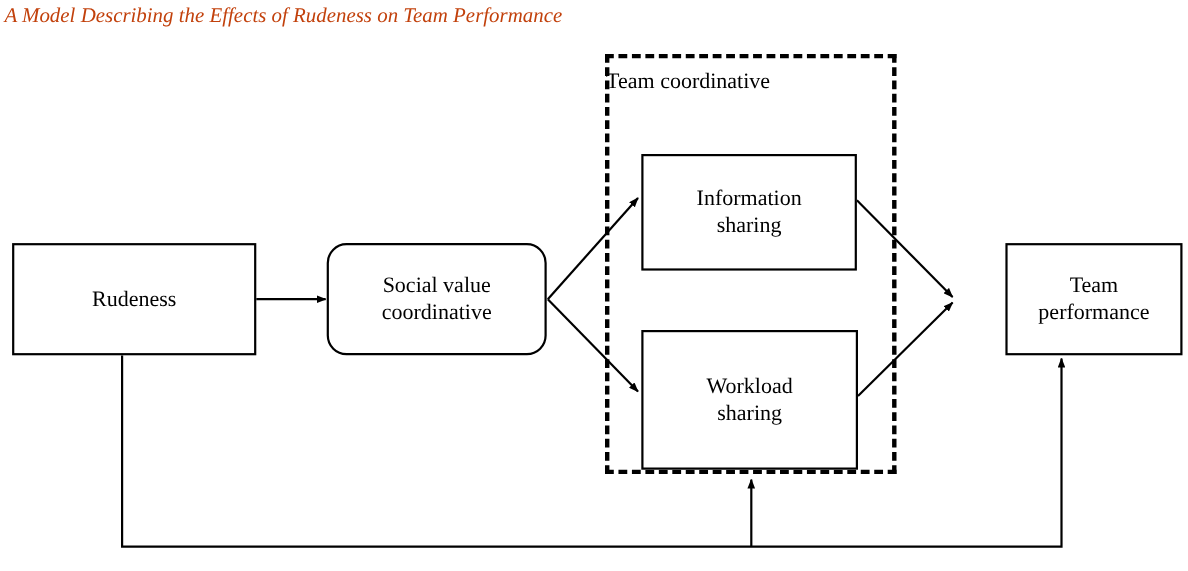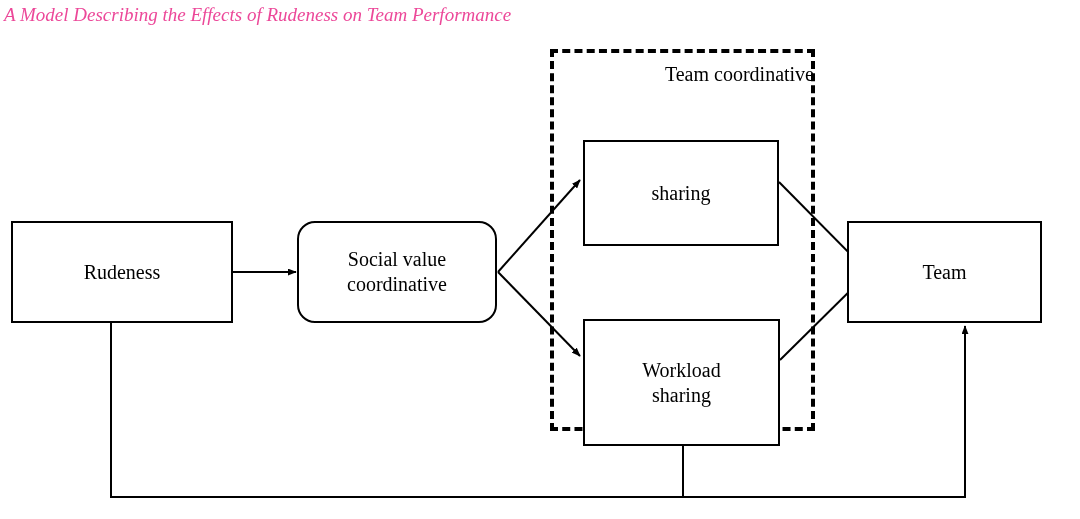--- a/index.html
+++ b/index.html
@@ -17,21 +17,21 @@
   }
   #figure-title {
     position: absolute;
     left: 4px;
     top: 0px;
     width: 1000px;
     height: 30px;
     line-height: 30px;
     font-style: italic;
     font-size: 19px;
-    color: #ec4899;
+    color: #c2410c;
     white-space: nowrap;
   }
   #diagram-canvas {
     position: absolute;
     left: 0;
     top: 0;
     width: 1080px;
     height: 519px;
   }
   .node-box {
@@ -53,39 +53,39 @@
   #box-rudeness {
     left: 11px; top: 221px; width: 222px; height: 102px;
   }
   #box-social-value {
     left: 297px; top: 221px; width: 200px; height: 102px; border-radius: 18px;
   }
   #box-information-sharing {
     left: 583px; top: 140px; width: 196px; height: 106px;
   }
   #box-workload-sharing {
-    left: 583px; top: 319px; width: 197px; height: 127px;
+    left: 583px; top: 300px; width: 197px; height: 127px;
   }
   #box-team-performance {
-    left: 847px; top: 221px; width: 195px; height: 102px;
+    left: 914px; top: 221px; width: 161px; height: 102px;
   }
   #group-team-coordinative {
     position: absolute;
     left: 550px; top: 49px;
     width: 265px; height: 382px;
     border: 4px dashed #000000;
     box-sizing: border-box;
     background: transparent;
   }
   #group-label-team-coordinative {
     position: absolute;
     left: 551px;
     top: 62px;
     width: 263px;
-    text-align: right;
+    text-align: left;
     font-size: 20px;
     line-height: 1.25;
     color: #000000;
   }
 </style>
 </head>
 <body>
 
 <svg id="diagram-canvas" viewBox="0 0 1080 519" xmlns="http://www.w3.org/2000/svg">
   <defs>
@@ -123,28 +123,30 @@
 
 <div class="node-box" id="box-social-value">
   <div class="node-label">
     <div>Social value</div>
     <div>coordinative</div>
   </div>
 </div>
 
 <div class="node-box" id="box-information-sharing">
   <div class="node-label">
+    <div>Information</div>
     <div>sharing</div>
   </div>
 </div>
 
 <div class="node-box" id="box-workload-sharing">
   <div class="node-label">
     <div>Workload</div>
     <div>sharing</div>
   </div>
 </div>
 
 <div class="node-box" id="box-team-performance">
   <div class="node-label">
     <div>Team</div>
+    <div>performance</div>
   </div>
 </div>
 
 </body></html>

